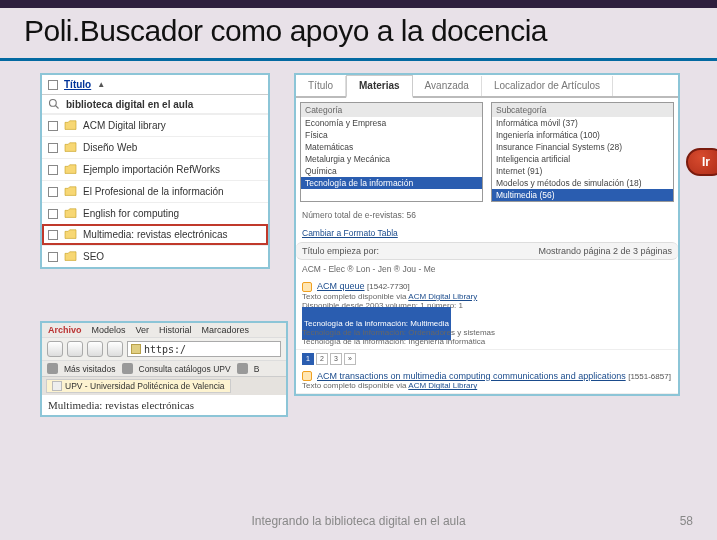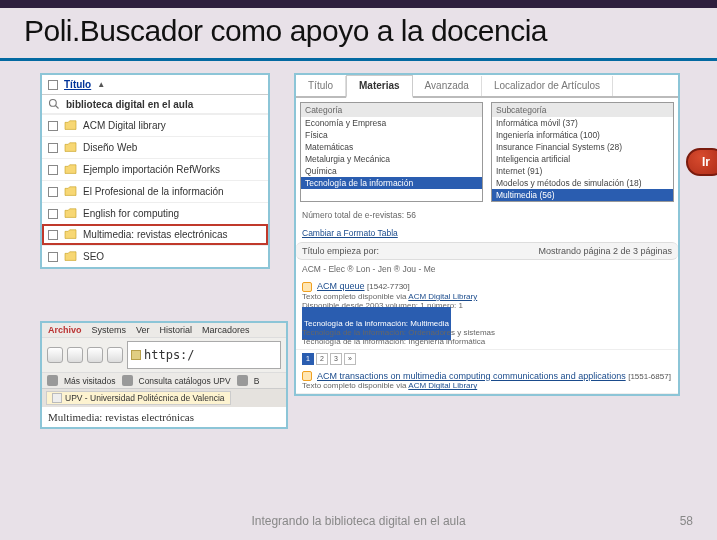--- a/index.html
+++ b/index.html
@@ -69,23 +69,23 @@
     font-size: 9px;
   }
   .browser-menu .first { color: #b33; font-weight: bold; }
   .browser-toolbar {
     display: flex; align-items: center; gap: 4px;
     padding: 3px 5px; background: #f0efec;
     border-top: 1px solid #ddd; border-bottom: 1px solid #ddd;
   }
   .tb-icon { width: 16px; height: 16px; border: 1px solid #aaa; border-radius: 3px; background: linear-gradient(#fff,#ddd); flex-shrink:0; }
   .addr {
-    flex: 1; height: 28px; border: 1px solid #aaa; background: #fff;
+    flex: 1; height: 16px; border: 1px solid #aaa; background: #fff;
     display: flex; align-items: center; padding: 0 3px;
-    color: #333; font-size: 12px;
+    color: #333; font-size: 10px;
   }
   .addr .https { font-family: monospace; }
   .browser-bookmarks {
     display: flex; align-items: center; gap: 6px;
     padding: 2px 5px; background: #eceae7; font-size: 8.5px; color: #333;
     border-bottom: 1px solid #ccc;
   }
   .bm-icon { width: 11px; height: 11px; background: #999; border-radius: 2px; }
   .browser-tabs {
     display: flex; gap: 4px; padding: 2px 4px; background: #e5e2de;
@@ -231,21 +231,21 @@
             <path d="M1 3 L5 3 L7 1 L15 1 L15 12 L1 12 Z" fill="#f7d774" stroke="#c9a227" stroke-width="0.8"></path>
           </svg>
           <span class="folder-name">SEO</span>
         </div>
       </div>
   </div>
 
   <div class="browser">
     <div class="browser-menu">
       <span class="first">Archivo</span>
-      <span>Systems</span>
+      <span>Modelos</span>
       <span>Ver</span>
       <span>Historial</span>
       <span>Marcadores</span>
     </div>
     <div class="browser-toolbar">
       <span class="tb-icon"></span>
       <span class="tb-icon"></span>
       <span class="tb-icon"></span>
       <span class="tb-icon"></span>
       <span class="addr">

